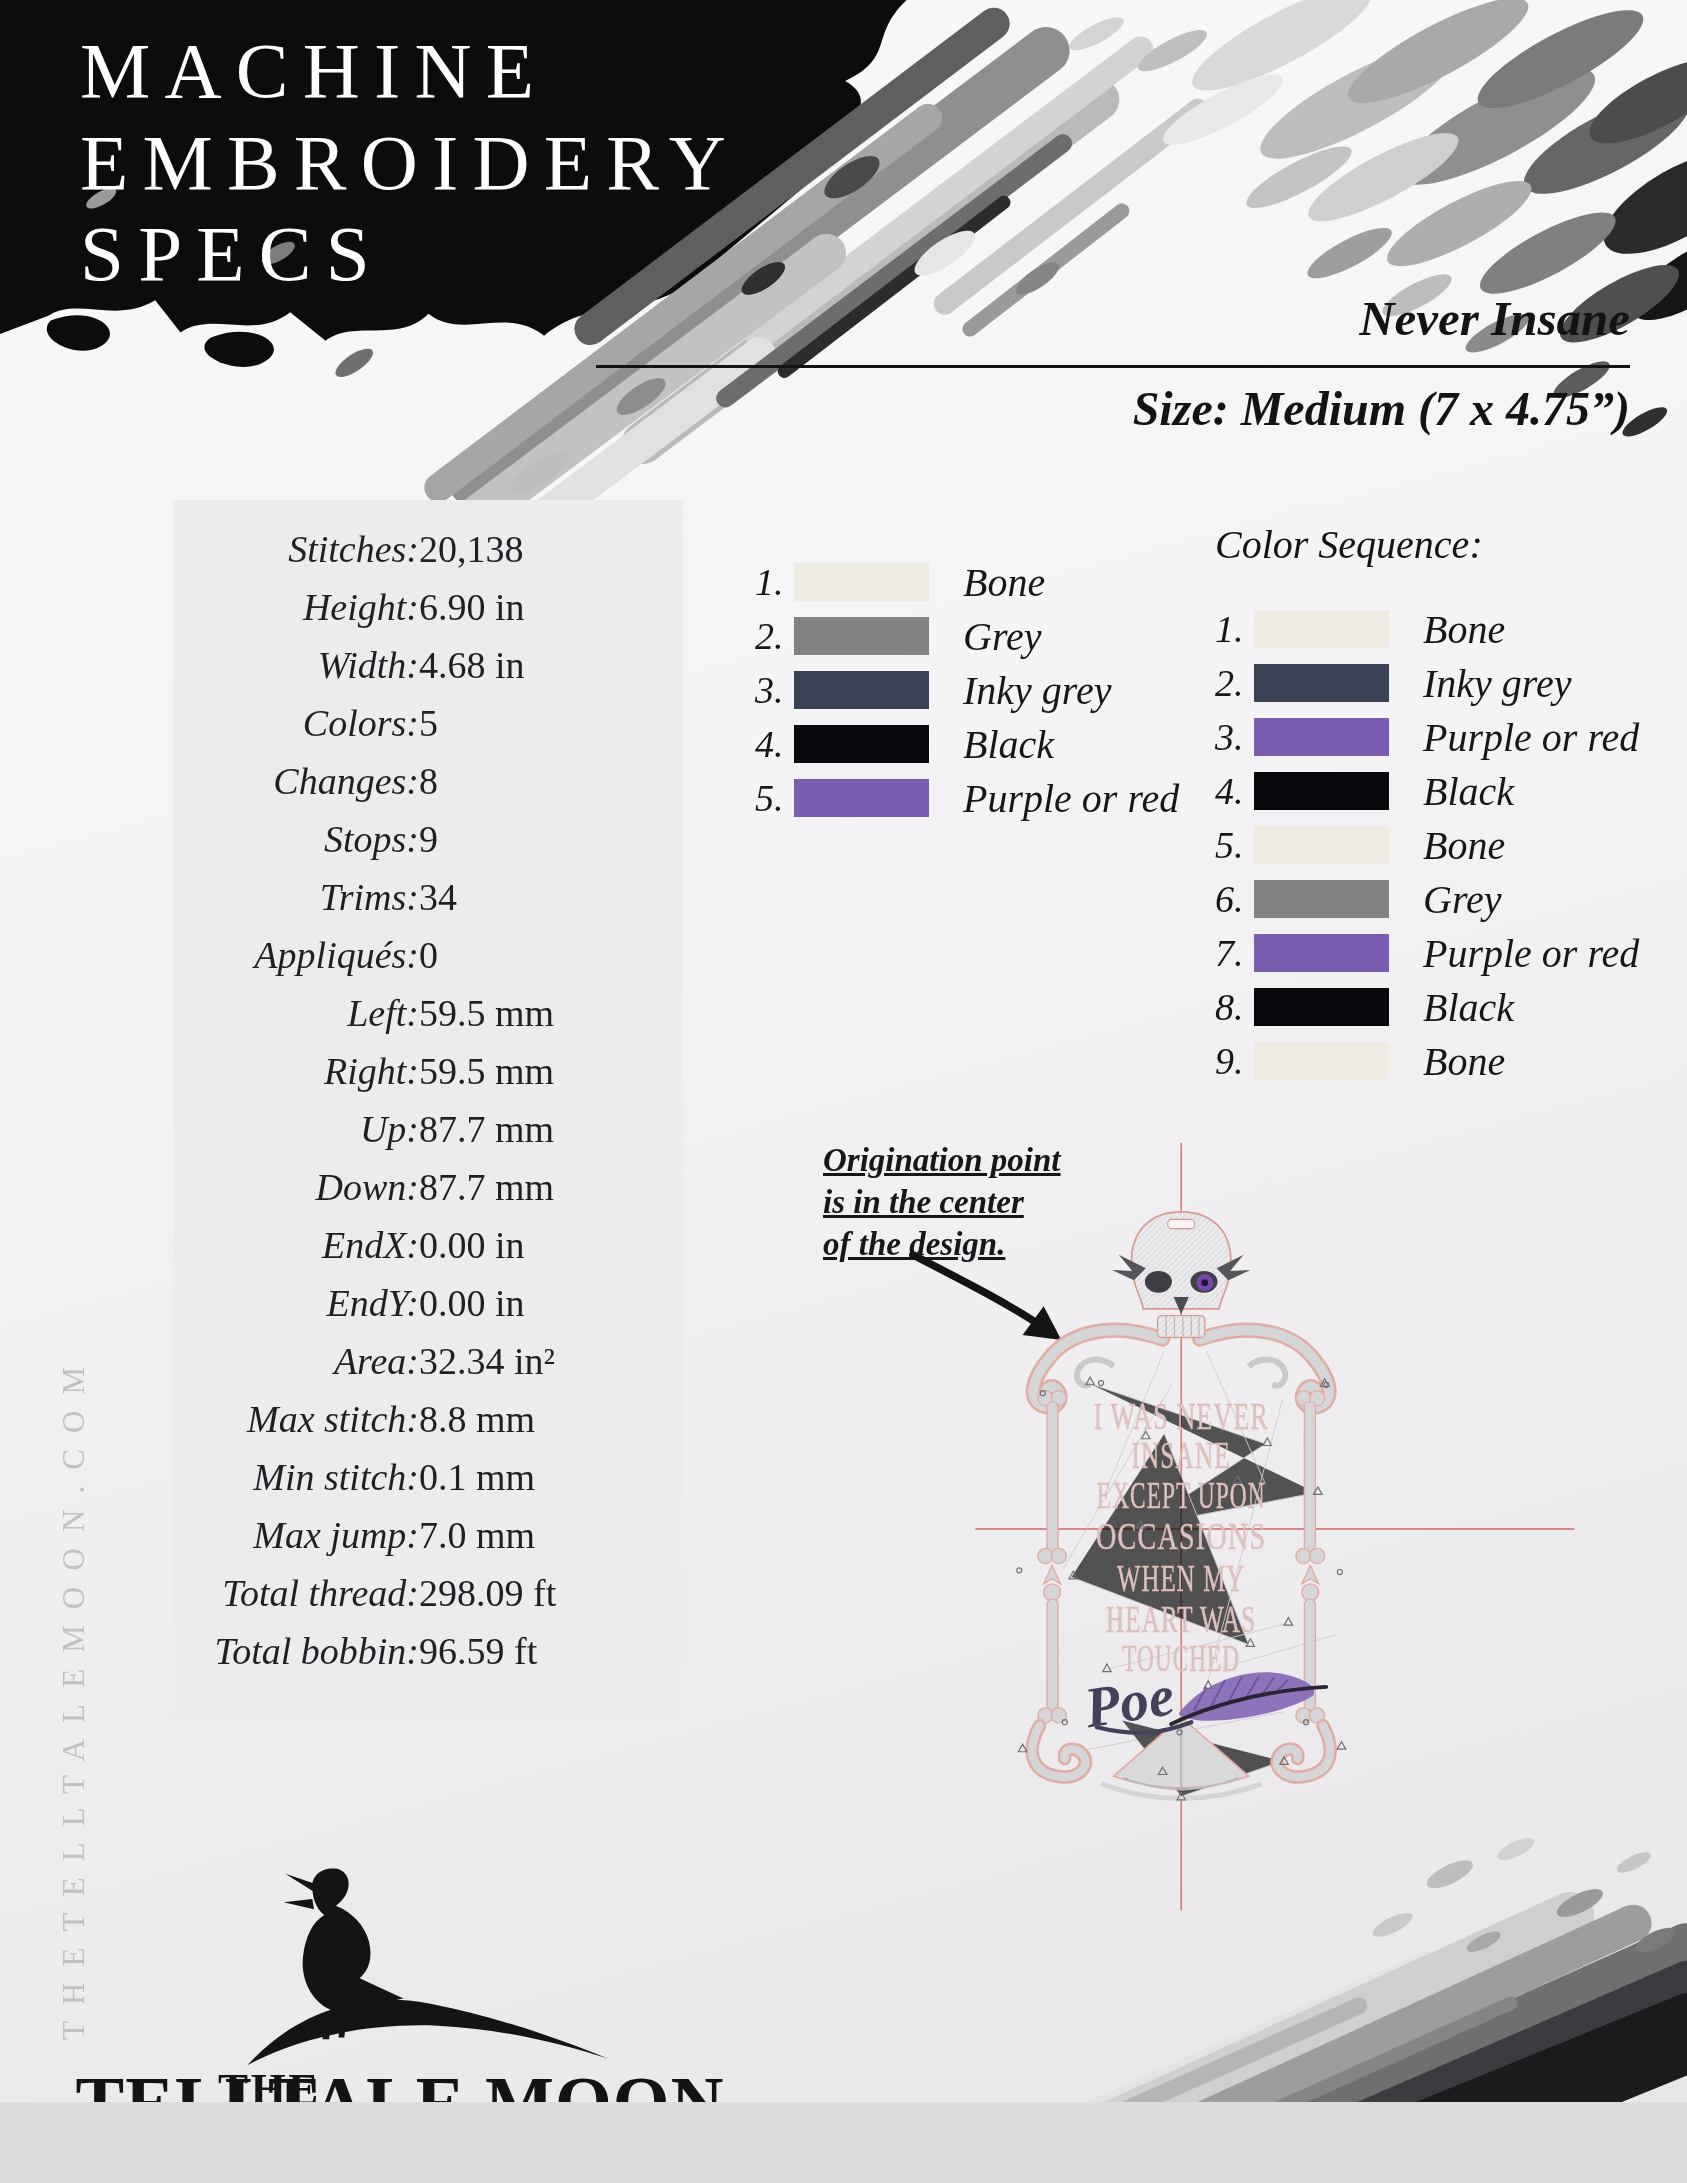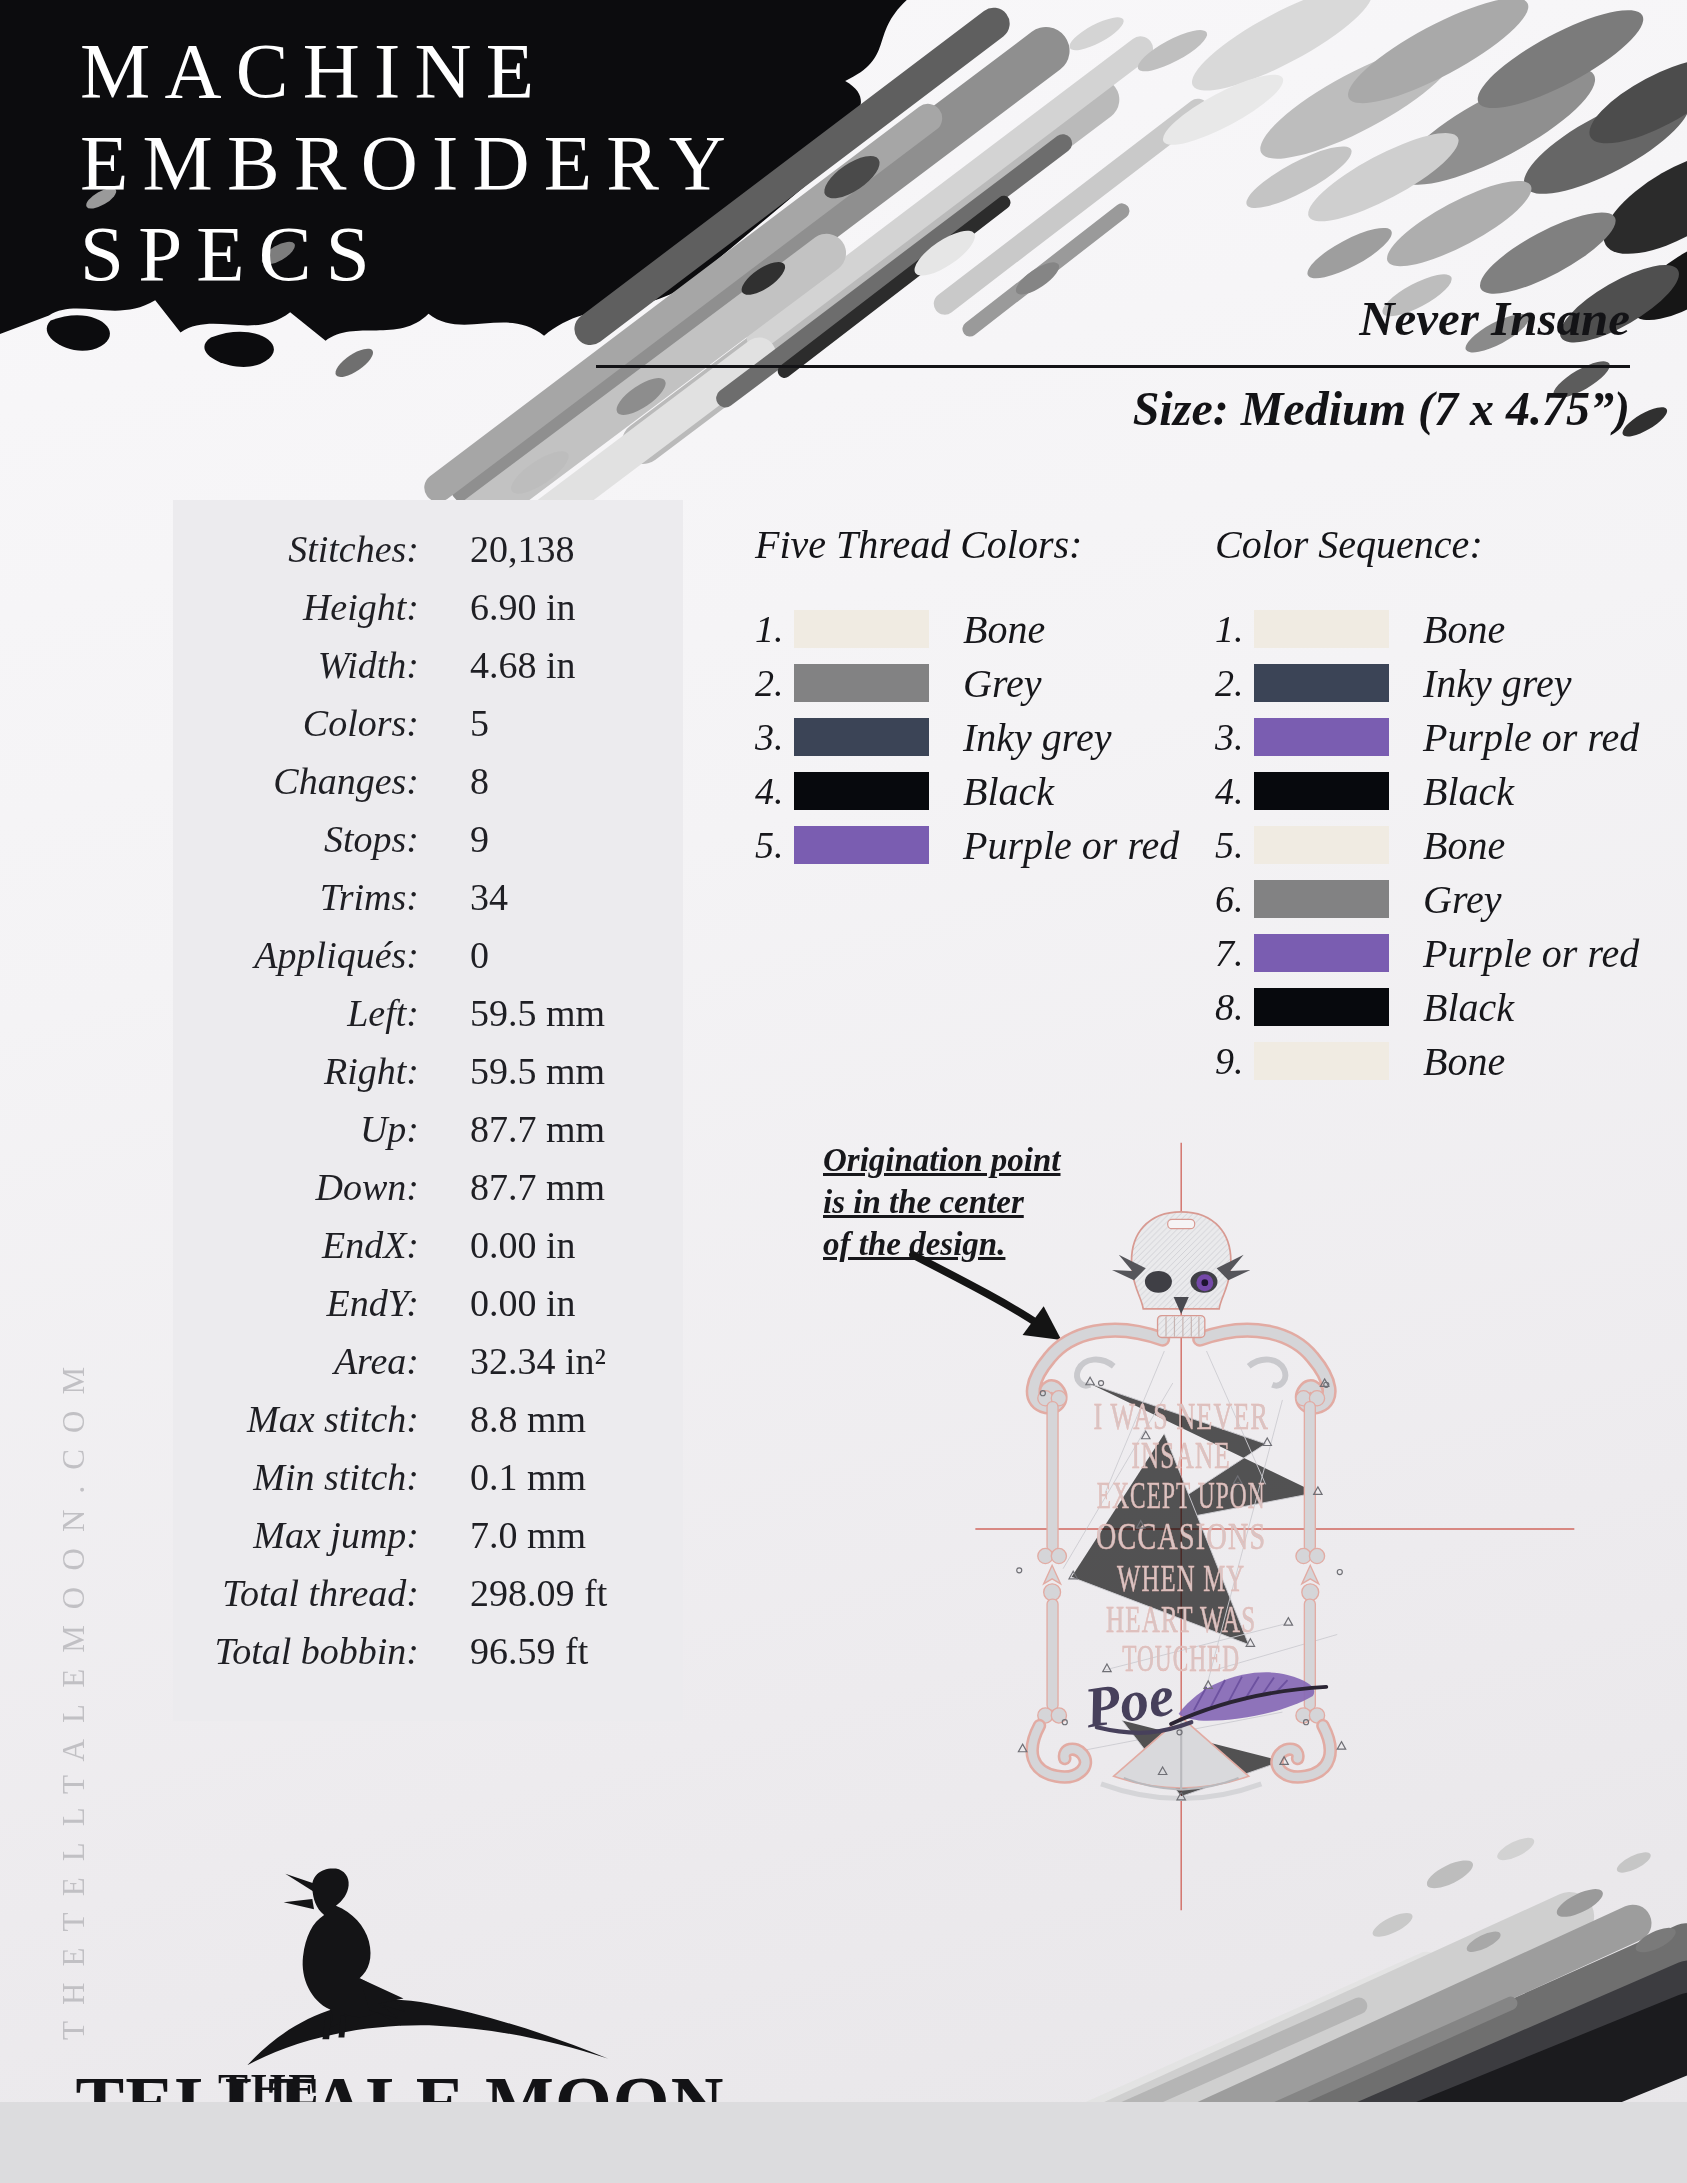--- a/index.html
+++ b/index.html
@@ -14,21 +14,21 @@
   .design-name{position:absolute;top:290px;right:101px;font-size:49px;font-weight:bold;
                font-style:italic;color:#131316;}
   .header-rule{position:absolute;top:365px;left:596px;right:101px;height:3.4px;background:#131316;}
   .size-label{position:absolute;top:381px;right:101px;font-size:48px;font-weight:bold;
               font-style:italic;color:#131316;}
   
   .specs-panel{position:absolute;left:173px;top:500px;width:510px;height:1221px;
                background:#ecebee;padding-top:20px;box-sizing:border-box;}
   .spec-row{display:flex;align-items:center;height:58px;}
   .spec-label{width:246px;text-align:right;font-style:italic;font-size:38px;color:#1f1f24;}
-  .spec-value{margin-left:51px;font-size:38px;color:#1f1f24;white-space:nowrap;}
+  .spec-value{font-size:38px;color:#1f1f24;white-space:nowrap;}
   
   .color-block{position:absolute;top:521px;}
   .threads{left:755px;}
   .sequence{left:1215px;}
   .list-heading{font-style:italic;font-size:40px;color:#141418;}
   .color-rows{margin-top:34px;}
   .color-row{display:flex;align-items:center;height:54px;}
   .color-num{width:39px;font-style:italic;font-size:38px;color:#17171b;}
   .swatch{width:135px;height:38px;margin-right:34px;flex:0 0 auto;}
   .color-name{font-style:italic;font-size:40px;color:#17171b;white-space:nowrap;}
@@ -221,21 +221,20 @@
         <div class="spec-value">298.09 ft</div>
       </div>
 
       <div class="spec-row">
         <div class="spec-label">Total bobbin:</div>
         <div class="spec-value">96.59 ft</div>
       </div>
     </div>
 
   <div class="color-block threads">
-    <div class="list-heading">Five Thread Colors:</div>
     <div class="color-rows">
 
         <div class="color-row">
           <div class="color-num">1.</div>
           <div class="swatch" style="background: rgb(240, 235, 226);"></div>
           <div class="color-name">Bone</div>
         </div>
 
         <div class="color-row">
           <div class="color-num">2.</div>

